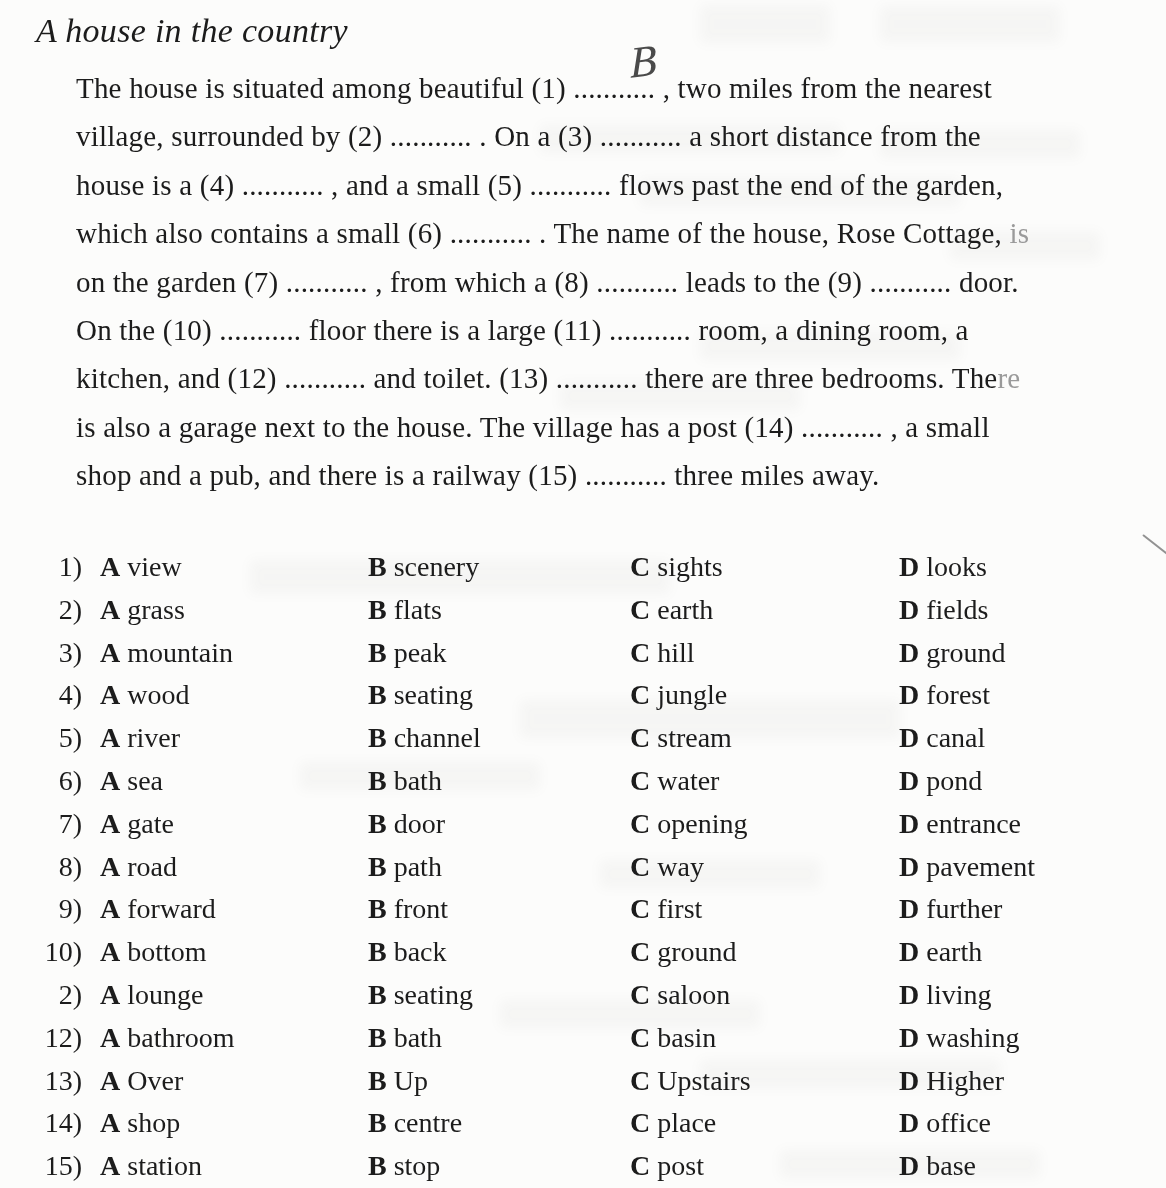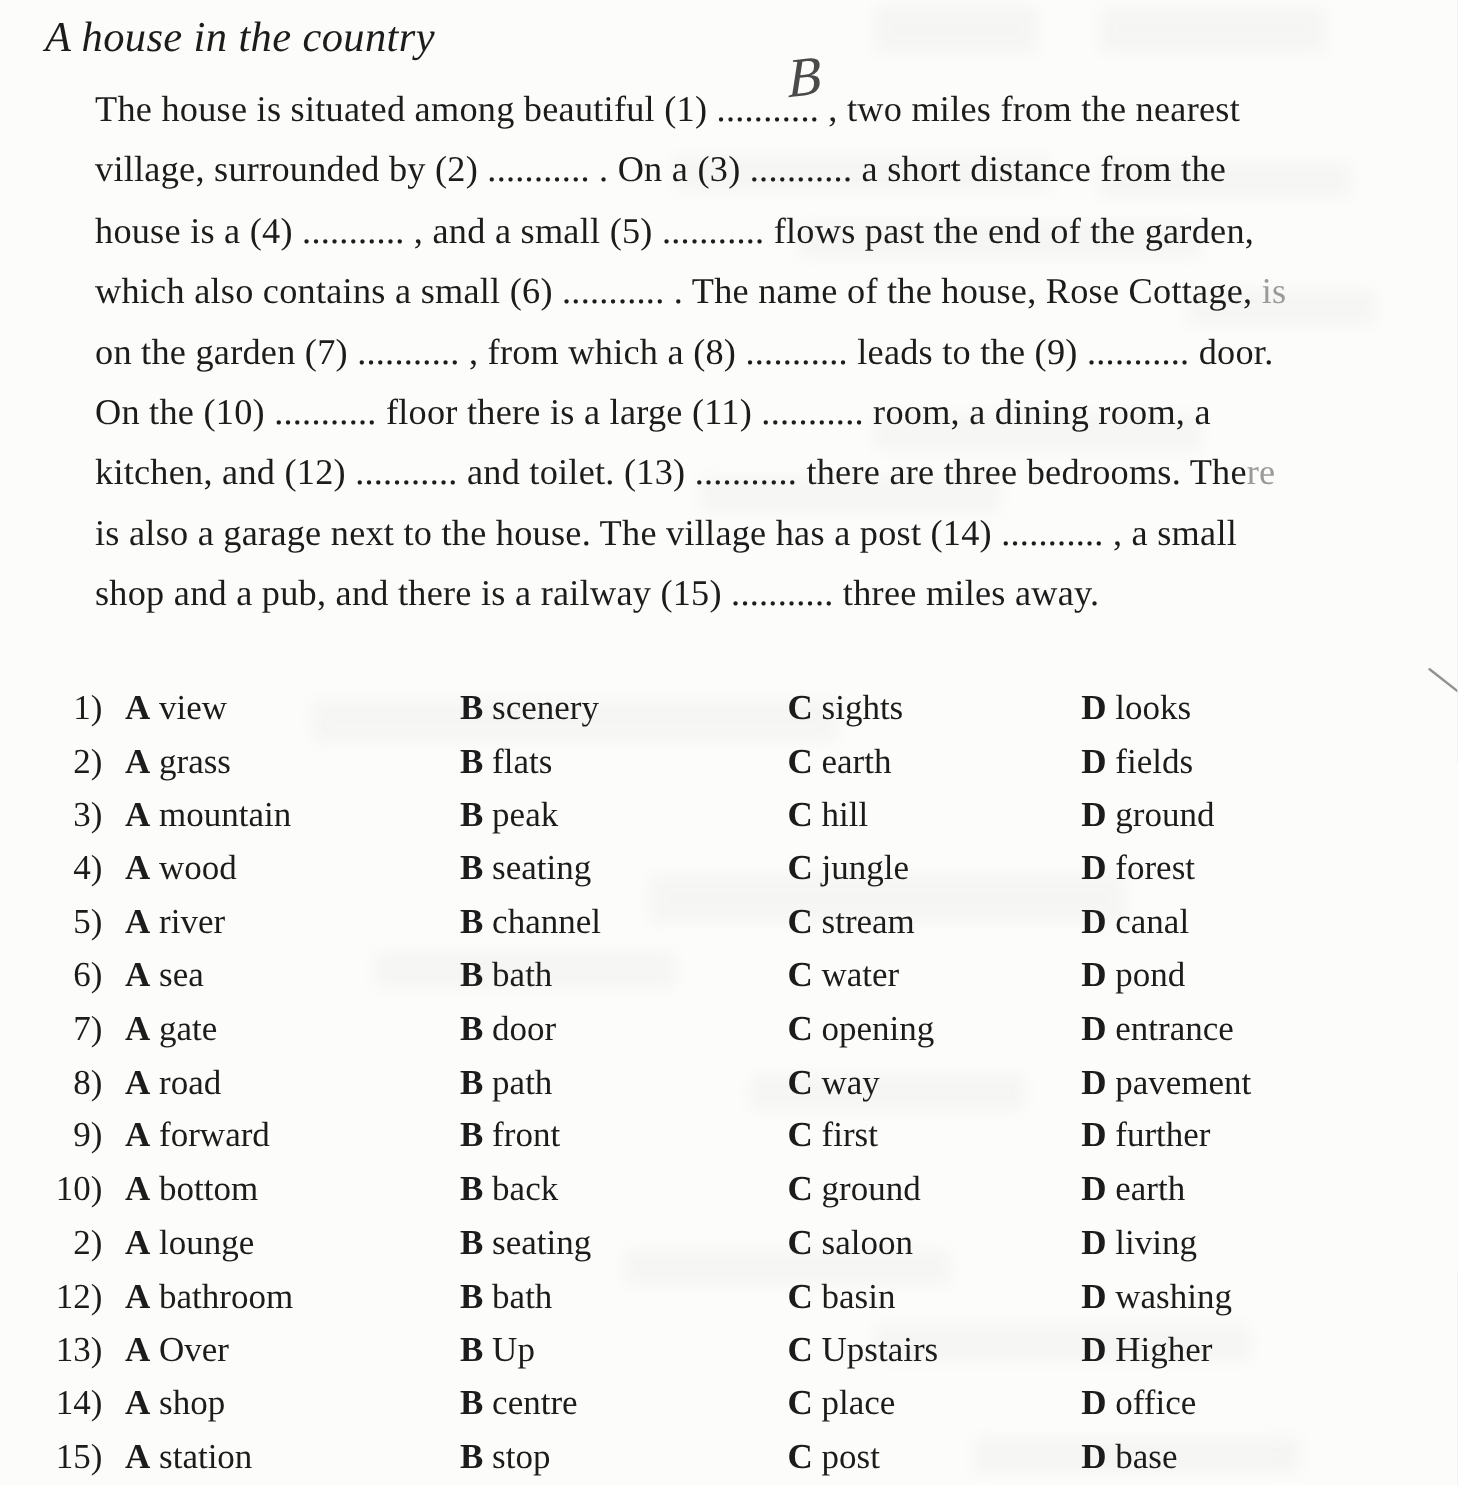--- a/index.html
+++ b/index.html
@@ -61,21 +61,21 @@
     position:relative;
     height:42.8px;
     line-height:42.8px;
     font-size:28px;
   }
   .cell{position:absolute;white-space:nowrap;top:0;}
   .cell.num{left:0;width:46px;text-align:right;}
   .cell.a{left:64px;}
   .cell.b{left:332px;}
   .cell.c{left:594px;}
-  .cell.d{left:829px;}
+  .cell.d{left:863px;}
   .cell b{font-weight:bold;}
   .pen-mark{
     position:absolute;
     left:1138px;top:548px;
     width:46px;height:2px;
     background:#6f6f6f;
     opacity:0.75;
     transform:rotate(38deg);
     border-radius:2px;
   }

